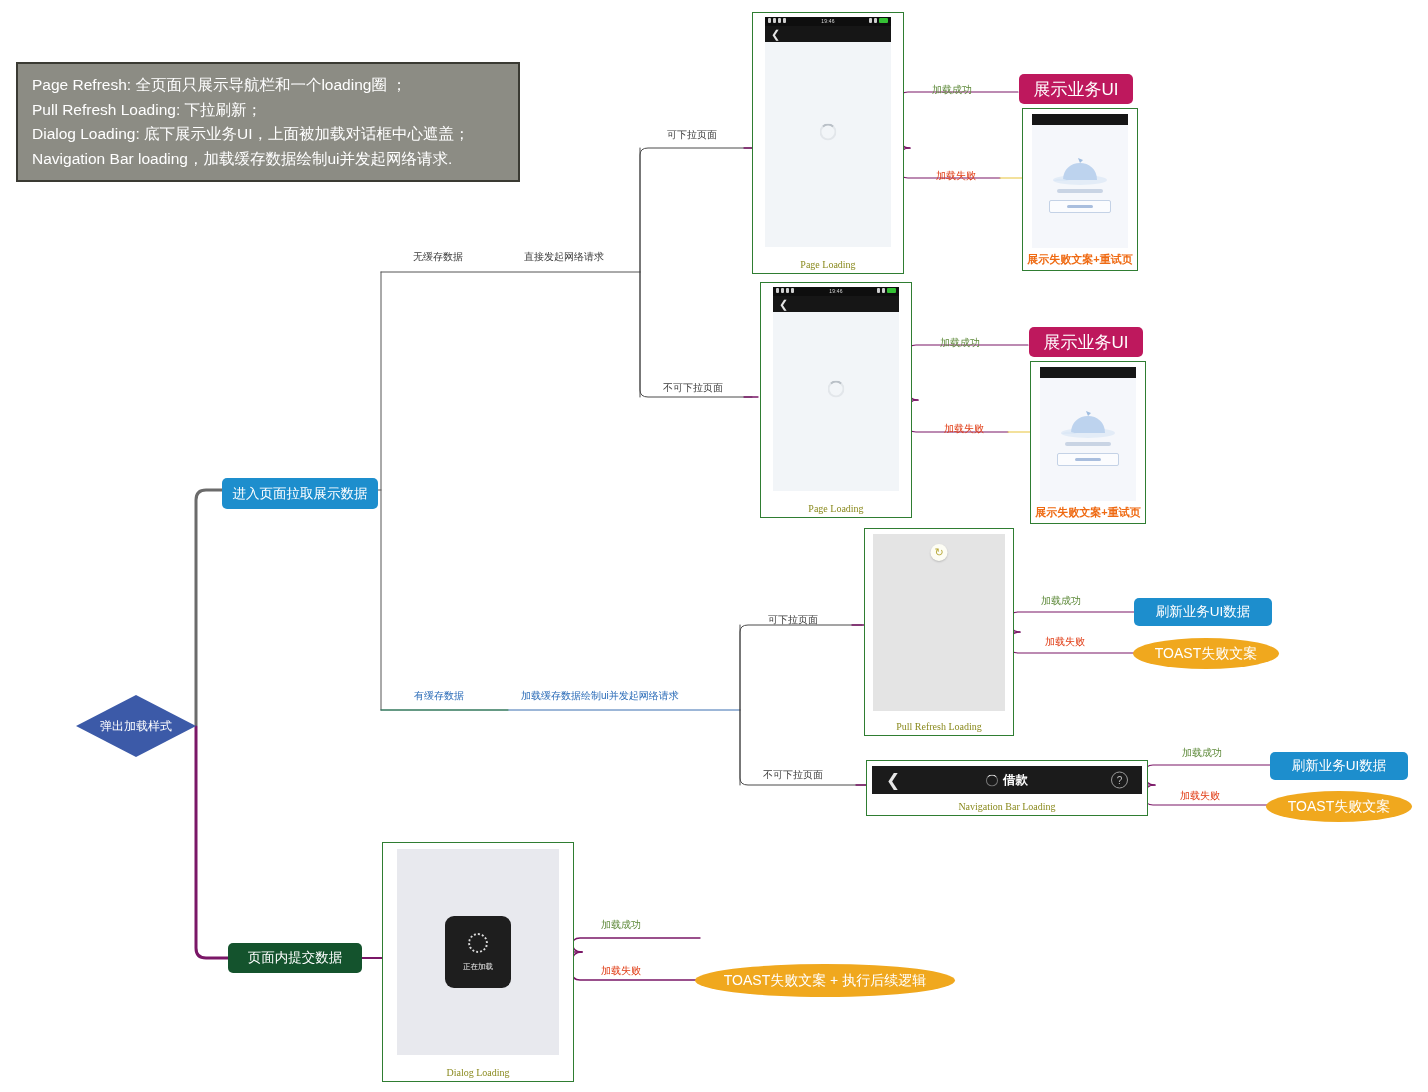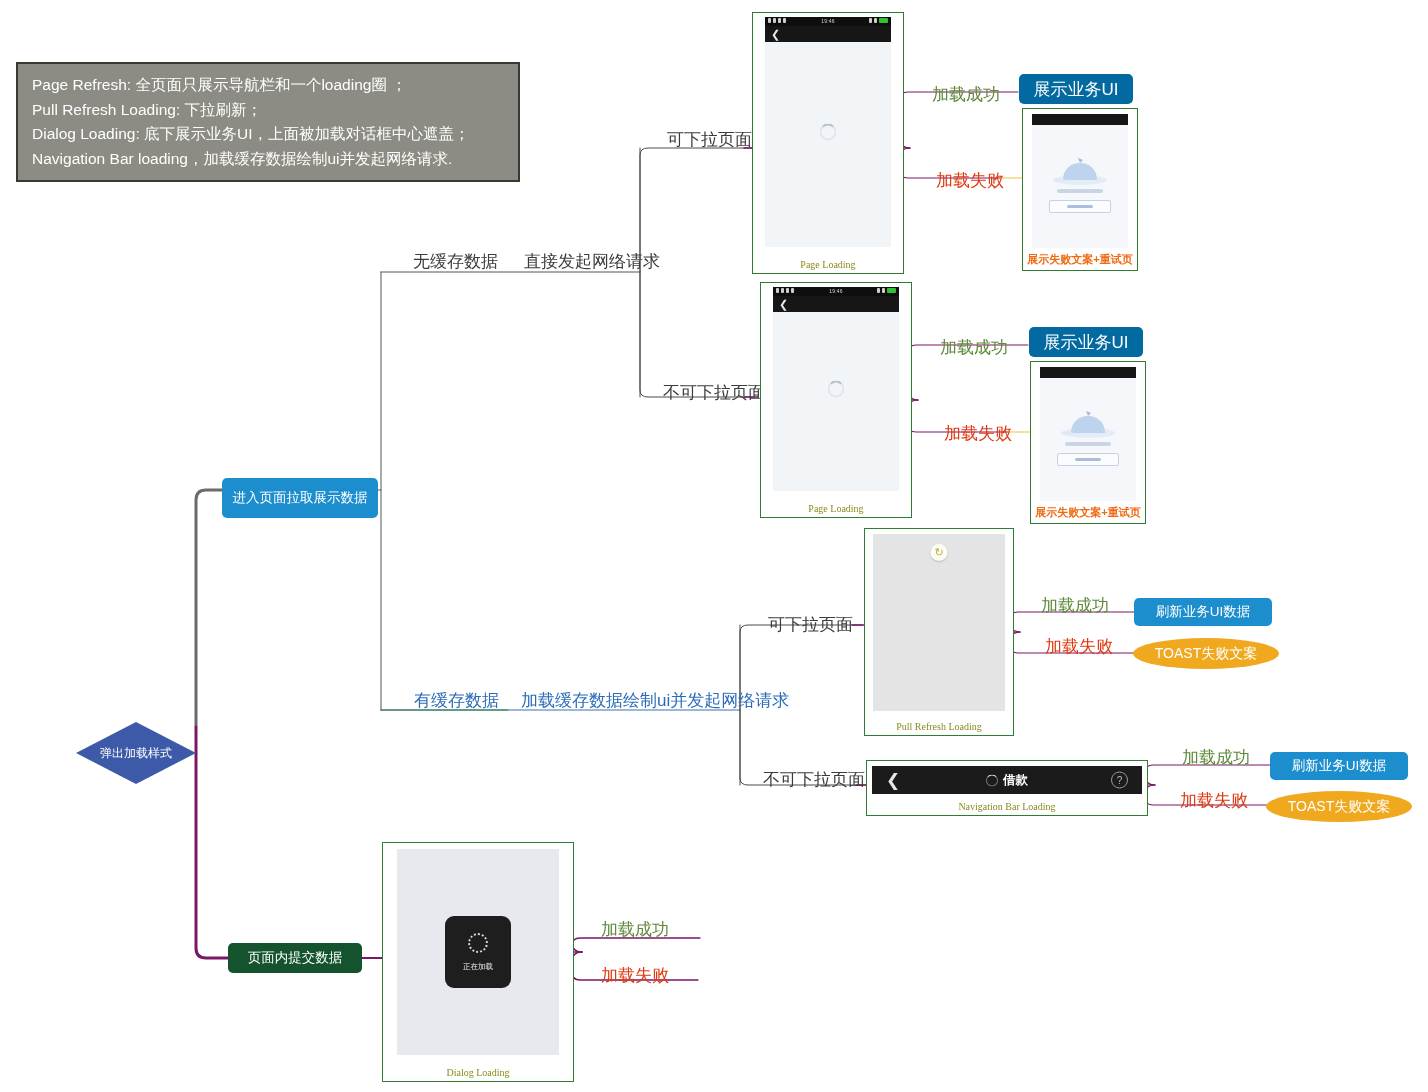--- a/index.html
+++ b/index.html
@@ -18,25 +18,25 @@
         text-align:center;color:#fff;}
   .diamond{position:absolute;width:120px;height:62px;}
   .diamond .dshape{position:absolute;inset:0;background:#3c5aa8;
         clip-path:polygon(50% 0,100% 50%,50% 100%,0 50%);}
   .diamond span{position:absolute;inset:0;display:flex;align-items:center;justify-content:center;
         color:#fff;font-size:12px;}
 
   .pill{border-radius:5px;font-size:13.5px;}
   .pill.blue{background:#1d8ecd;}
   .pill.green{background:#14532d;}
-  .pill.teal{background:#0369a1;font-size:17px;justify-content:center;}
+  .pill.teal{background:#be185d;font-size:17px;justify-content:center;}
   .ellipse{border-radius:50%;background:#f0a81e;color:#fff;font-size:14px;}
 
   
-  .elabel{position:absolute;font-size:17px;color:#333;white-space:nowrap;}
+  .elabel{position:absolute;font-size:10px;color:#333;white-space:nowrap;}
   .elabel.gray{color:#3b3b3b;}
   .elabel.blue{color:#2b6cb8;}
   .elabel.ok{color:#5e8a3a;}
   .elabel.fail{color:#e03a12;}
 
   
   .frame{position:absolute;box-sizing:border-box;border:1px solid #2f7d32;background:#ffffff;}
   .frame .cap{position:absolute;left:0;right:0;bottom:3px;text-align:center;
         font-family:"Liberation Serif","DejaVu Serif",serif;font-size:10px;color:#8a8a1e;}
   .frame .cap.orange{color:#ef6a12;font-family:"Liberation Sans",sans-serif;font-weight:bold;font-size:11px;}
@@ -146,26 +146,26 @@
     </g>
   </svg>
 
   <div class="legend">
     <div>Page Refresh: 全页面只展示导航栏和一个loading圈 ；</div>
     <div>Pull Refresh Loading: 下拉刷新；</div>
     <div>Dialog Loading: 底下展示业务UI，上面被加载对话框中心遮盖；</div>
     <div>Navigation Bar loading，加载缓存数据绘制ui并发起网络请求.</div>
   </div>
 
-  <div class="diamond" style="left:76px;top:722px;">
+  <div class="diamond" style="left:76px;top:695px;">
     <div class="dshape"></div>
     <span>弹出加载样式</span>
   </div>
 
-  <div class="node pill blue" style="left:222px;top:478px;width:156px;height:40px;text-align:center;">
+  <div class="node pill blue" style="left:222px;top:478px;width:156px;height:31px;text-align:center;">
     <span>进入页面拉取展示数据</span>
   </div>
 
   <div class="node pill green" style="left:228px;top:943px;width:134px;height:30px;">
     <span>页面内提交数据</span>
   </div>
 
   <div class="elabel gray" style="left:413px;top:250px;">无缓存数据</div>
   <div class="elabel gray" style="left:524px;top:250px;">直接发起网络请求</div>
   <div class="elabel blue" style="left:414px;top:689px;">有缓存数据</div>
@@ -319,14 +319,17 @@
         <i class="sp"></i>
         <span class="tx">正在加载</span>
       </div>
     </div>
     <div class="cap">Dialog Loading</div>
   </div>
 
   <div class="elabel ok" style="left:601px;top:918px;">加载成功</div>
   <div class="elabel fail" style="left:601px;top:964px;">加载失败</div>
 
+  <div class="node ellipse" style="left:695px;top:964px;width:260px;height:33px;">
+    <span>TOAST失败文案 + 执行后续逻辑</span>
+  </div>
 
 </div>
 
 </body></html>

